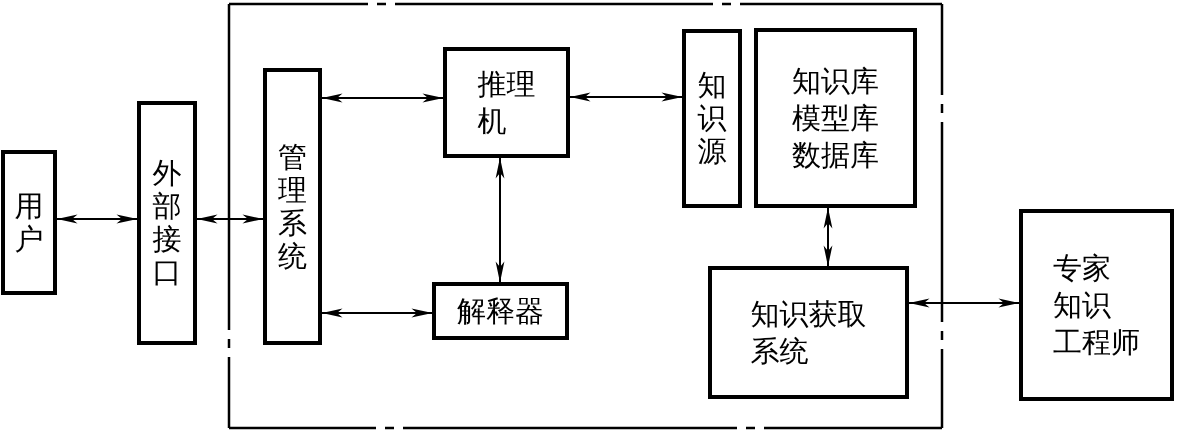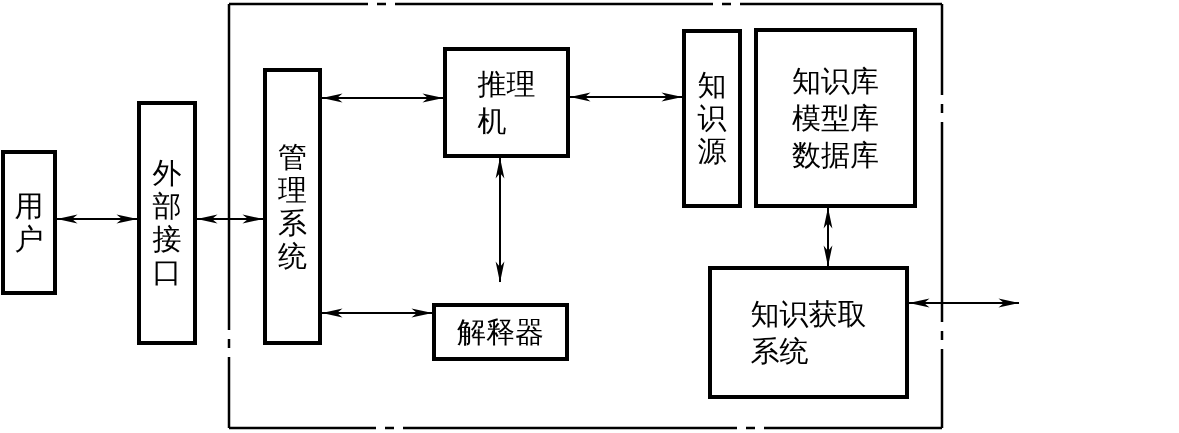--- a/index.html
+++ b/index.html
@@ -76,19 +76,22 @@
 机</div>
 
   <div class="node v" style="left:682px;  top:29px;  width:60px;  height:179px;">知
 识
 源</div>
 
   <div class="node h" style="left:754px;  top:28px;  width:163px; height:180px;">知识库
 模型库
 数据库</div>
 
-  <div class="node h" style="left:432px;  top:282px; width:137px; height:58px;margin-top:21px;">解释器</div>
+  <div class="node h" style="left:432px;  top:282px; width:137px; height:58px;">解释器</div>
 
   <div class="node h" style="left:708px;  top:266px; width:201px; height:133px;">知识获取
 系统</div>
 
+  <div class="node h" style="left:1019px; top:209px; width:155px; height:192px;">专家
+知识
+工程师</div>
 
 </div>
 
 </body></html>

